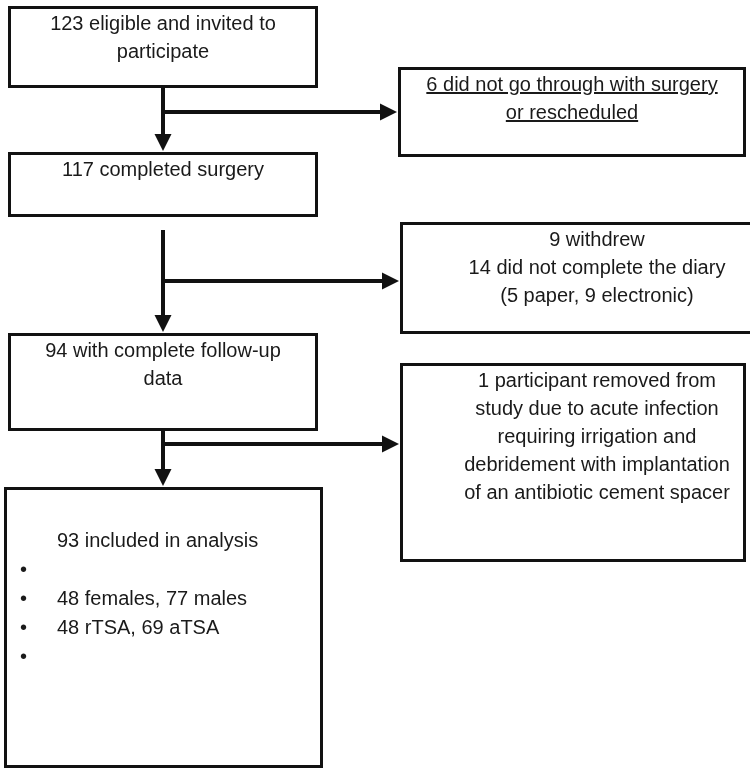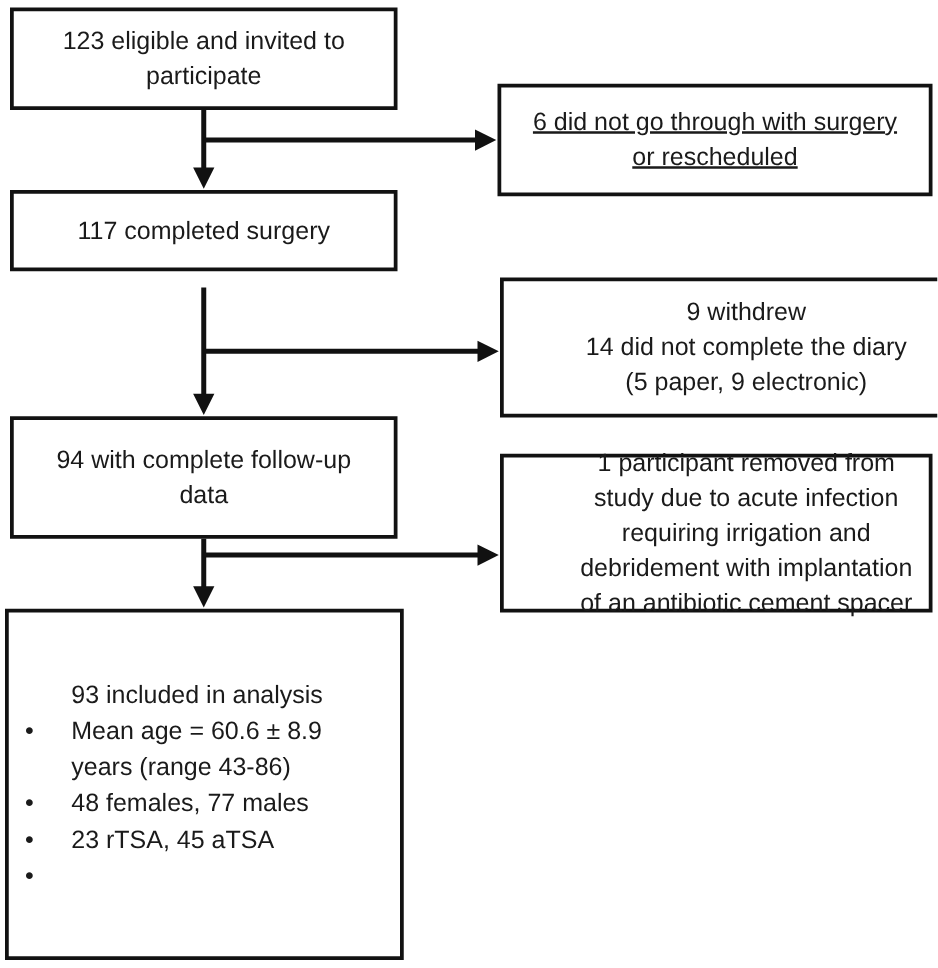--- a/index.html
+++ b/index.html
@@ -22,39 +22,38 @@
     top: 0;
     width: 750px;
     height: 774px;
   }
   .node {
     position: absolute;
     border: 3.5px solid #121212;
     background: #ffffff;
     box-sizing: border-box;
     display: flex;
-    align-items: center;
     justify-content: center;
     text-align: center;
     font-size: 20px;
     line-height: 28px;
   }
   .node .txt {
     white-space: pre;
   }
   
   .box-eligible   { left: 8px;   top: 6px;   width: 310px; height: 82px;  }
   .box-surgery    { left: 8px;   top: 152px; width: 310px; height: 65px;  }
   .box-followup   { left: 8px;   top: 333px; width: 310px; height: 98px;  }
   .box-analysis   { left: 4px;   top: 487px; width: 319px; height: 281px;
-                    display: block; text-align: left; padding-top: 52px; }
+                    display: block; text-align: left; padding-top: 36px; }
   
   .box-nosurgery  { left: 398px; top: 67px;  width: 348px; height: 90px; text-decoration: underline;  }
   .box-withdrew   { left: 400px; top: 222px; width: 394px; height: 112px; }
-  .box-removed    { left: 400px; top: 363px; width: 346px; height: 127px; padding-left: 48px; }
+  .box-removed    { left: 400px; top: 363px; width: 346px; height: 199px; padding-left: 48px; }
 
   .blist { }
   .brow {
     display: flex;
     align-items: flex-start;
     font-size: 20px;
     line-height: 29px;
   }
   .brow .dot {
     width: 50px;
@@ -139,30 +138,28 @@
   </div>
 
   <div class="node box-analysis">
     <div class="blist">
       <div class="brow">
         <span class="dot"></span>
         <span class="txt">93 included in analysis</span>
       </div>
       <div class="brow">
         <span class="dot">•</span>
-        <span class="txt">Mean age = 60.6 ± 8.9
-years (range 43-86)</span>
       </div>
       <div class="brow">
         <span class="dot">•</span>
         <span class="txt">48 females, 77 males</span>
       </div>
       <div class="brow">
         <span class="dot">•</span>
-        <span class="txt">23 rTSA, 45 aTSA</span>
+        <span class="txt">48 rTSA, 69 aTSA</span>
       </div>
       <div class="brow">
         <span class="dot">•</span>
       </div>
     </div>
   </div>
 
 </div>
 
 </body></html>

